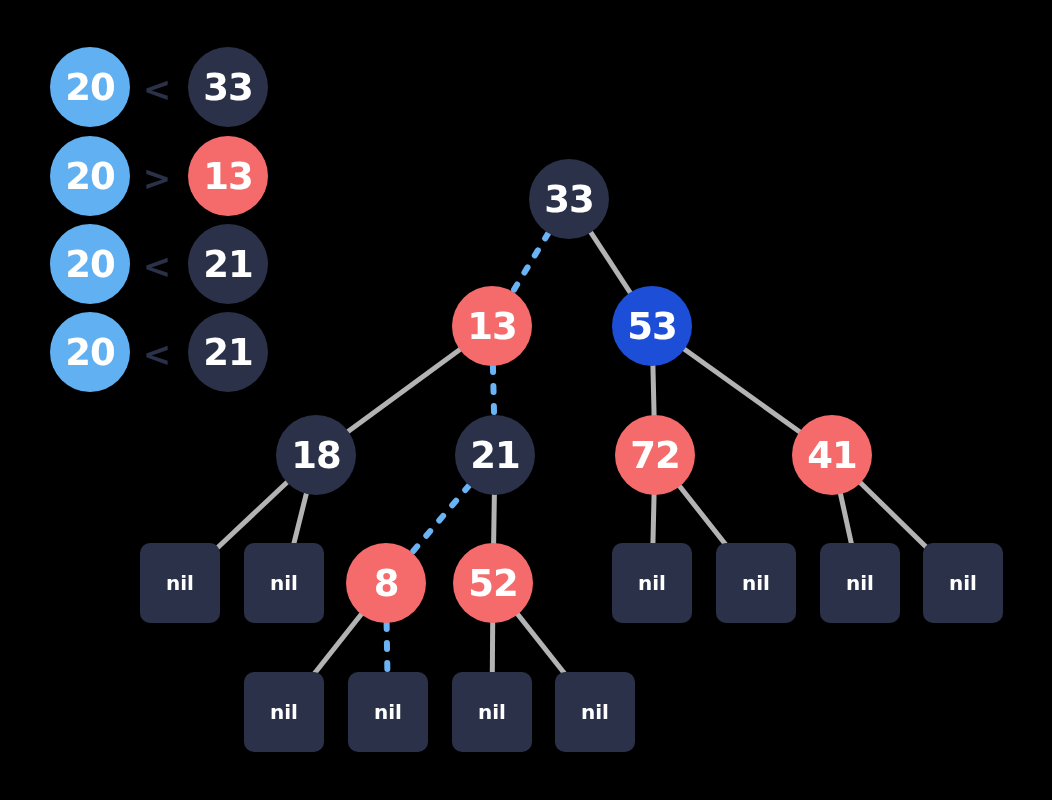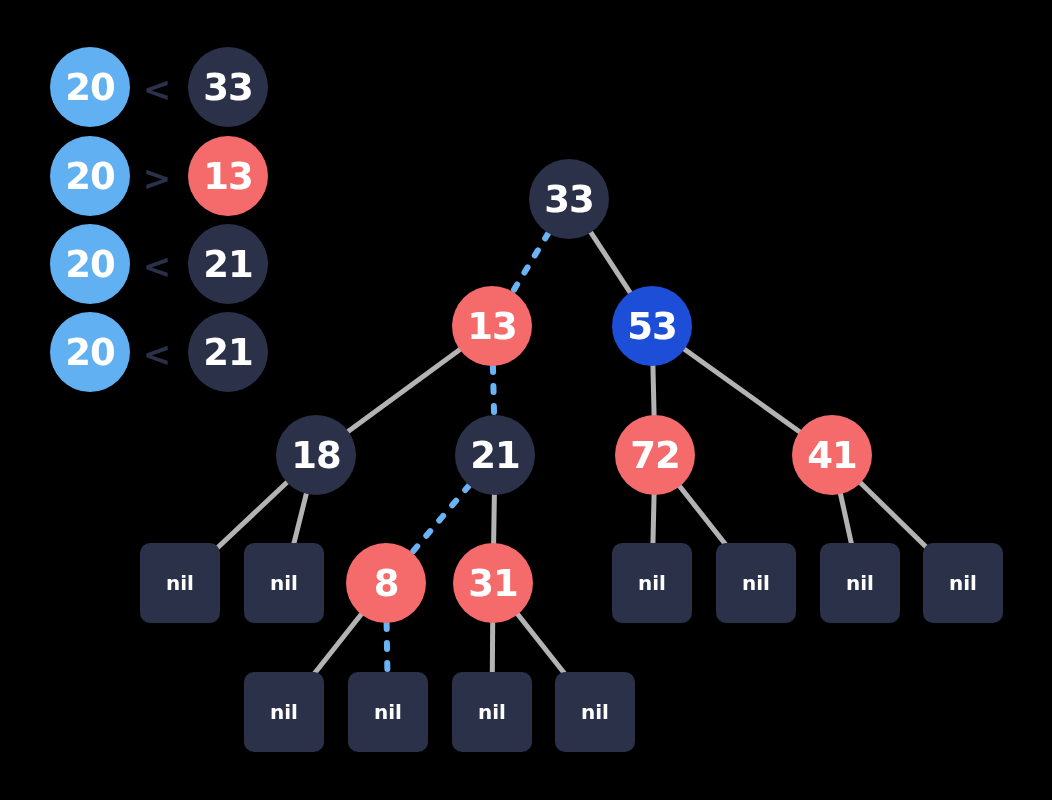--- a/index.html
+++ b/index.html
@@ -74,21 +74,21 @@
       <div class="node circle" style="left: 569px; top: 199px; background: rgb(42, 49, 72);">33</div>
       <div class="node circle" style="left: 492px; top: 326px; background: rgb(245, 107, 107);">13</div>
       <div class="node circle" style="left: 652px; top: 326px; background: #1d4ed8;">53</div>
       <div class="node circle" style="left: 316px; top: 455px; background: rgb(42, 49, 72);">18</div>
       <div class="node circle" style="left: 495px; top: 455px; background: rgb(42, 49, 72);">21</div>
       <div class="node circle" style="left: 655px; top: 455px; background: rgb(245, 107, 107);">72</div>
       <div class="node circle" style="left: 832px; top: 455px; background: rgb(245, 107, 107);">41</div>
       <div class="node square" style="left: 180px; top: 583px; background: rgb(42, 49, 72);">nil</div>
       <div class="node square" style="left: 284px; top: 583px; background: rgb(42, 49, 72);">nil</div>
       <div class="node circle" style="left: 386px; top: 583px; background: rgb(245, 107, 107);">8</div>
-      <div class="node circle" style="left: 493px; top: 583px; background: rgb(245, 107, 107);">31</div>
+      <div class="node circle" style="left: 493px; top: 583px; background: rgb(245, 107, 107);">52</div>
       <div class="node square" style="left: 652px; top: 583px; background: rgb(42, 49, 72);">nil</div>
       <div class="node square" style="left: 756px; top: 583px; background: rgb(42, 49, 72);">nil</div>
       <div class="node square" style="left: 860px; top: 583px; background: rgb(42, 49, 72);">nil</div>
       <div class="node square" style="left: 963px; top: 583px; background: rgb(42, 49, 72);">nil</div>
       <div class="node square" style="left: 284px; top: 712px; background: rgb(42, 49, 72);">nil</div>
       <div class="node square" style="left: 388px; top: 712px; background: rgb(42, 49, 72);">nil</div>
       <div class="node square" style="left: 492px; top: 712px; background: rgb(42, 49, 72);">nil</div>
       <div class="node square" style="left: 595px; top: 712px; background: rgb(42, 49, 72);">nil</div>
     </div>
   <div id="comparisons-layer">

